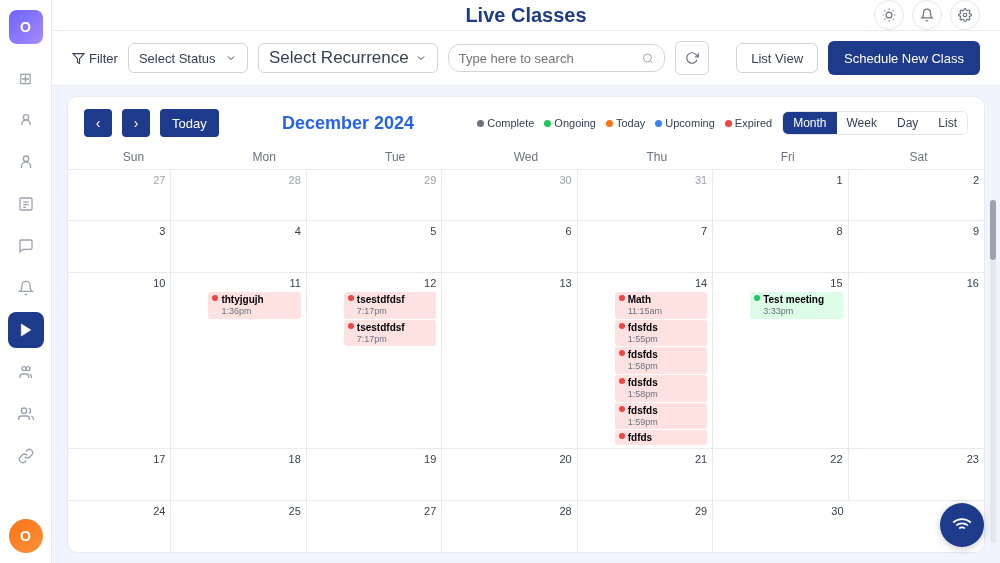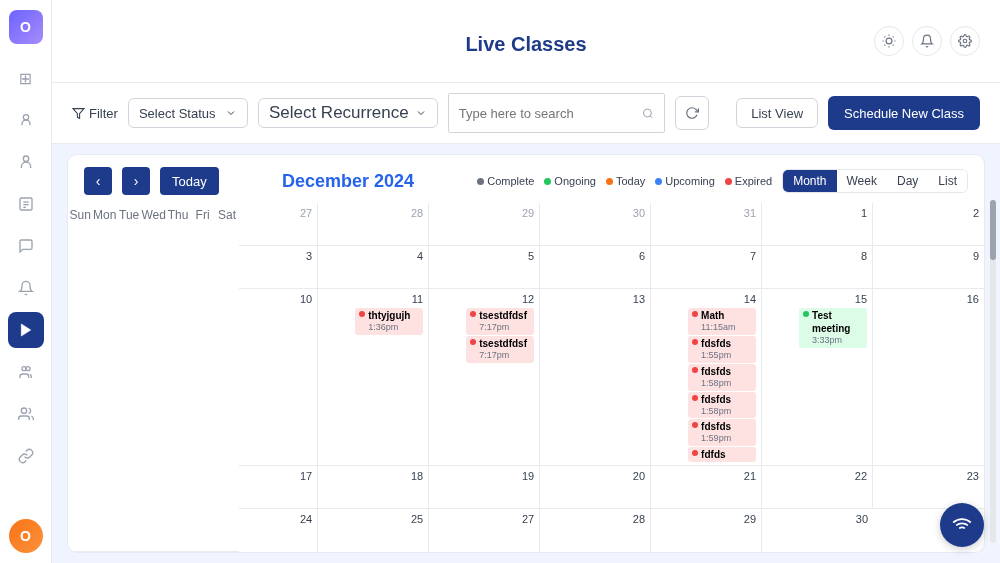--- a/index.html
+++ b/index.html
@@ -54,23 +54,23 @@
     .main {
       flex: 1;
       display: flex;
       flex-direction: column;
       overflow: hidden;
     }
 
     
     .header {
       background: white;
-      padding: 26px 20px;
+      padding: 0 20px;
       display: flex;
-      align-items: flex-end;
+      align-items: center;
       justify-content: center;
       border-bottom: 1px solid #e8eaf0;
       position: relative;
     }
     .header-title {
       font-size: 20px;
       font-weight: 600;
       color: #1e3a8a;
       position: absolute;
       left: 50%;
@@ -110,23 +110,23 @@
       border-radius: 6px;
       padding: 0 10px;
       font-size: 13px;
       color: #374151;
       background: white;
       display: flex; align-items: center; gap: 6px;
       cursor: pointer;
       min-width: 120px;
     }
     .search-box {
-      height: 40px;
+      height: 28px;
       border: 1px solid #d1d5db;
-      border-radius: 2px;
+      border-radius: 12px;
       padding: 0 10px;
       display: flex; align-items: center; gap: 6px;
       background: white;
       min-width: 200px;
     }
     .search-box input {
       border: none; outline: none; font-size: 13px; color: #374151; width: 100%;
     }
     .refresh-btn {
       width: 34px; height: 34px;
@@ -226,20 +226,21 @@
       background: white;
       color: #374151;
       border: none;
     }
     .view-tab.active { background: #1e3a8a; color: white; }
 
     
     .cal-grid {
       flex: 1;
       display: flex;
+      flex-direction: column;
       overflow: hidden;
     }
     .cal-days-header {
       display: grid;
       grid-template-columns: repeat(7, 1fr);
       border-bottom: 1px solid #e8eaf0;
     }
     .cal-day-hdr {
       text-align: center;
       padding: 5px 0;

